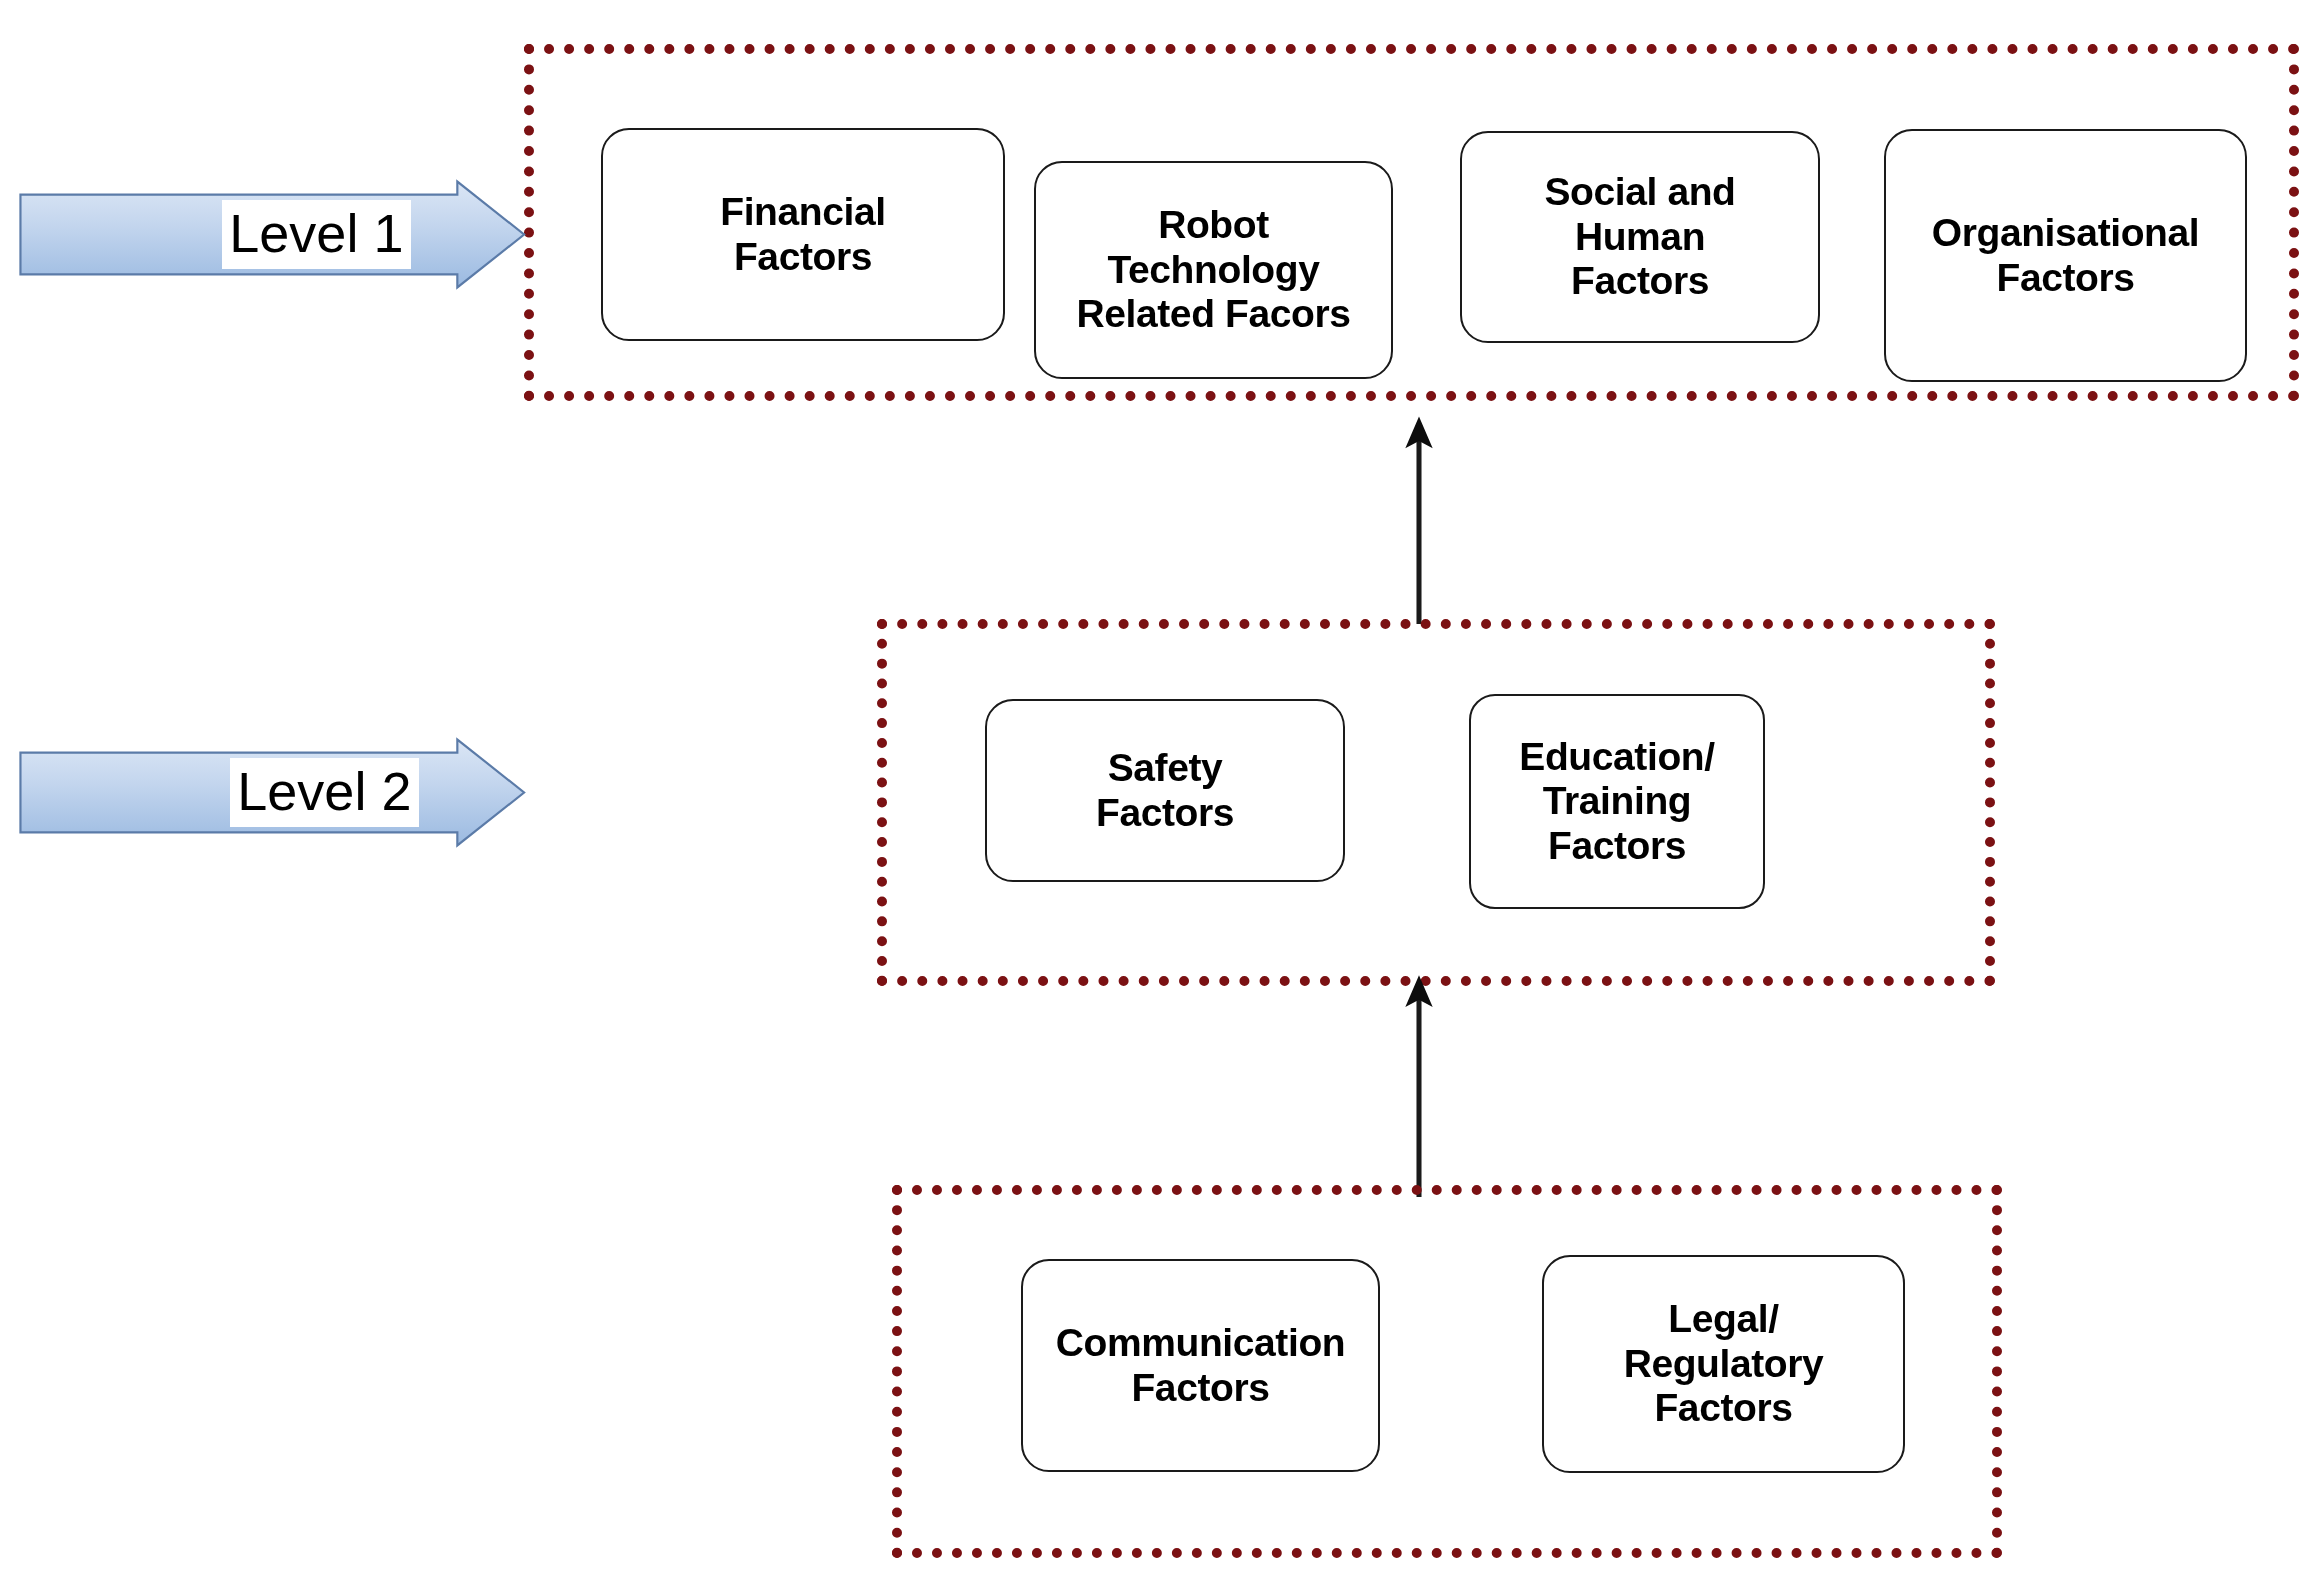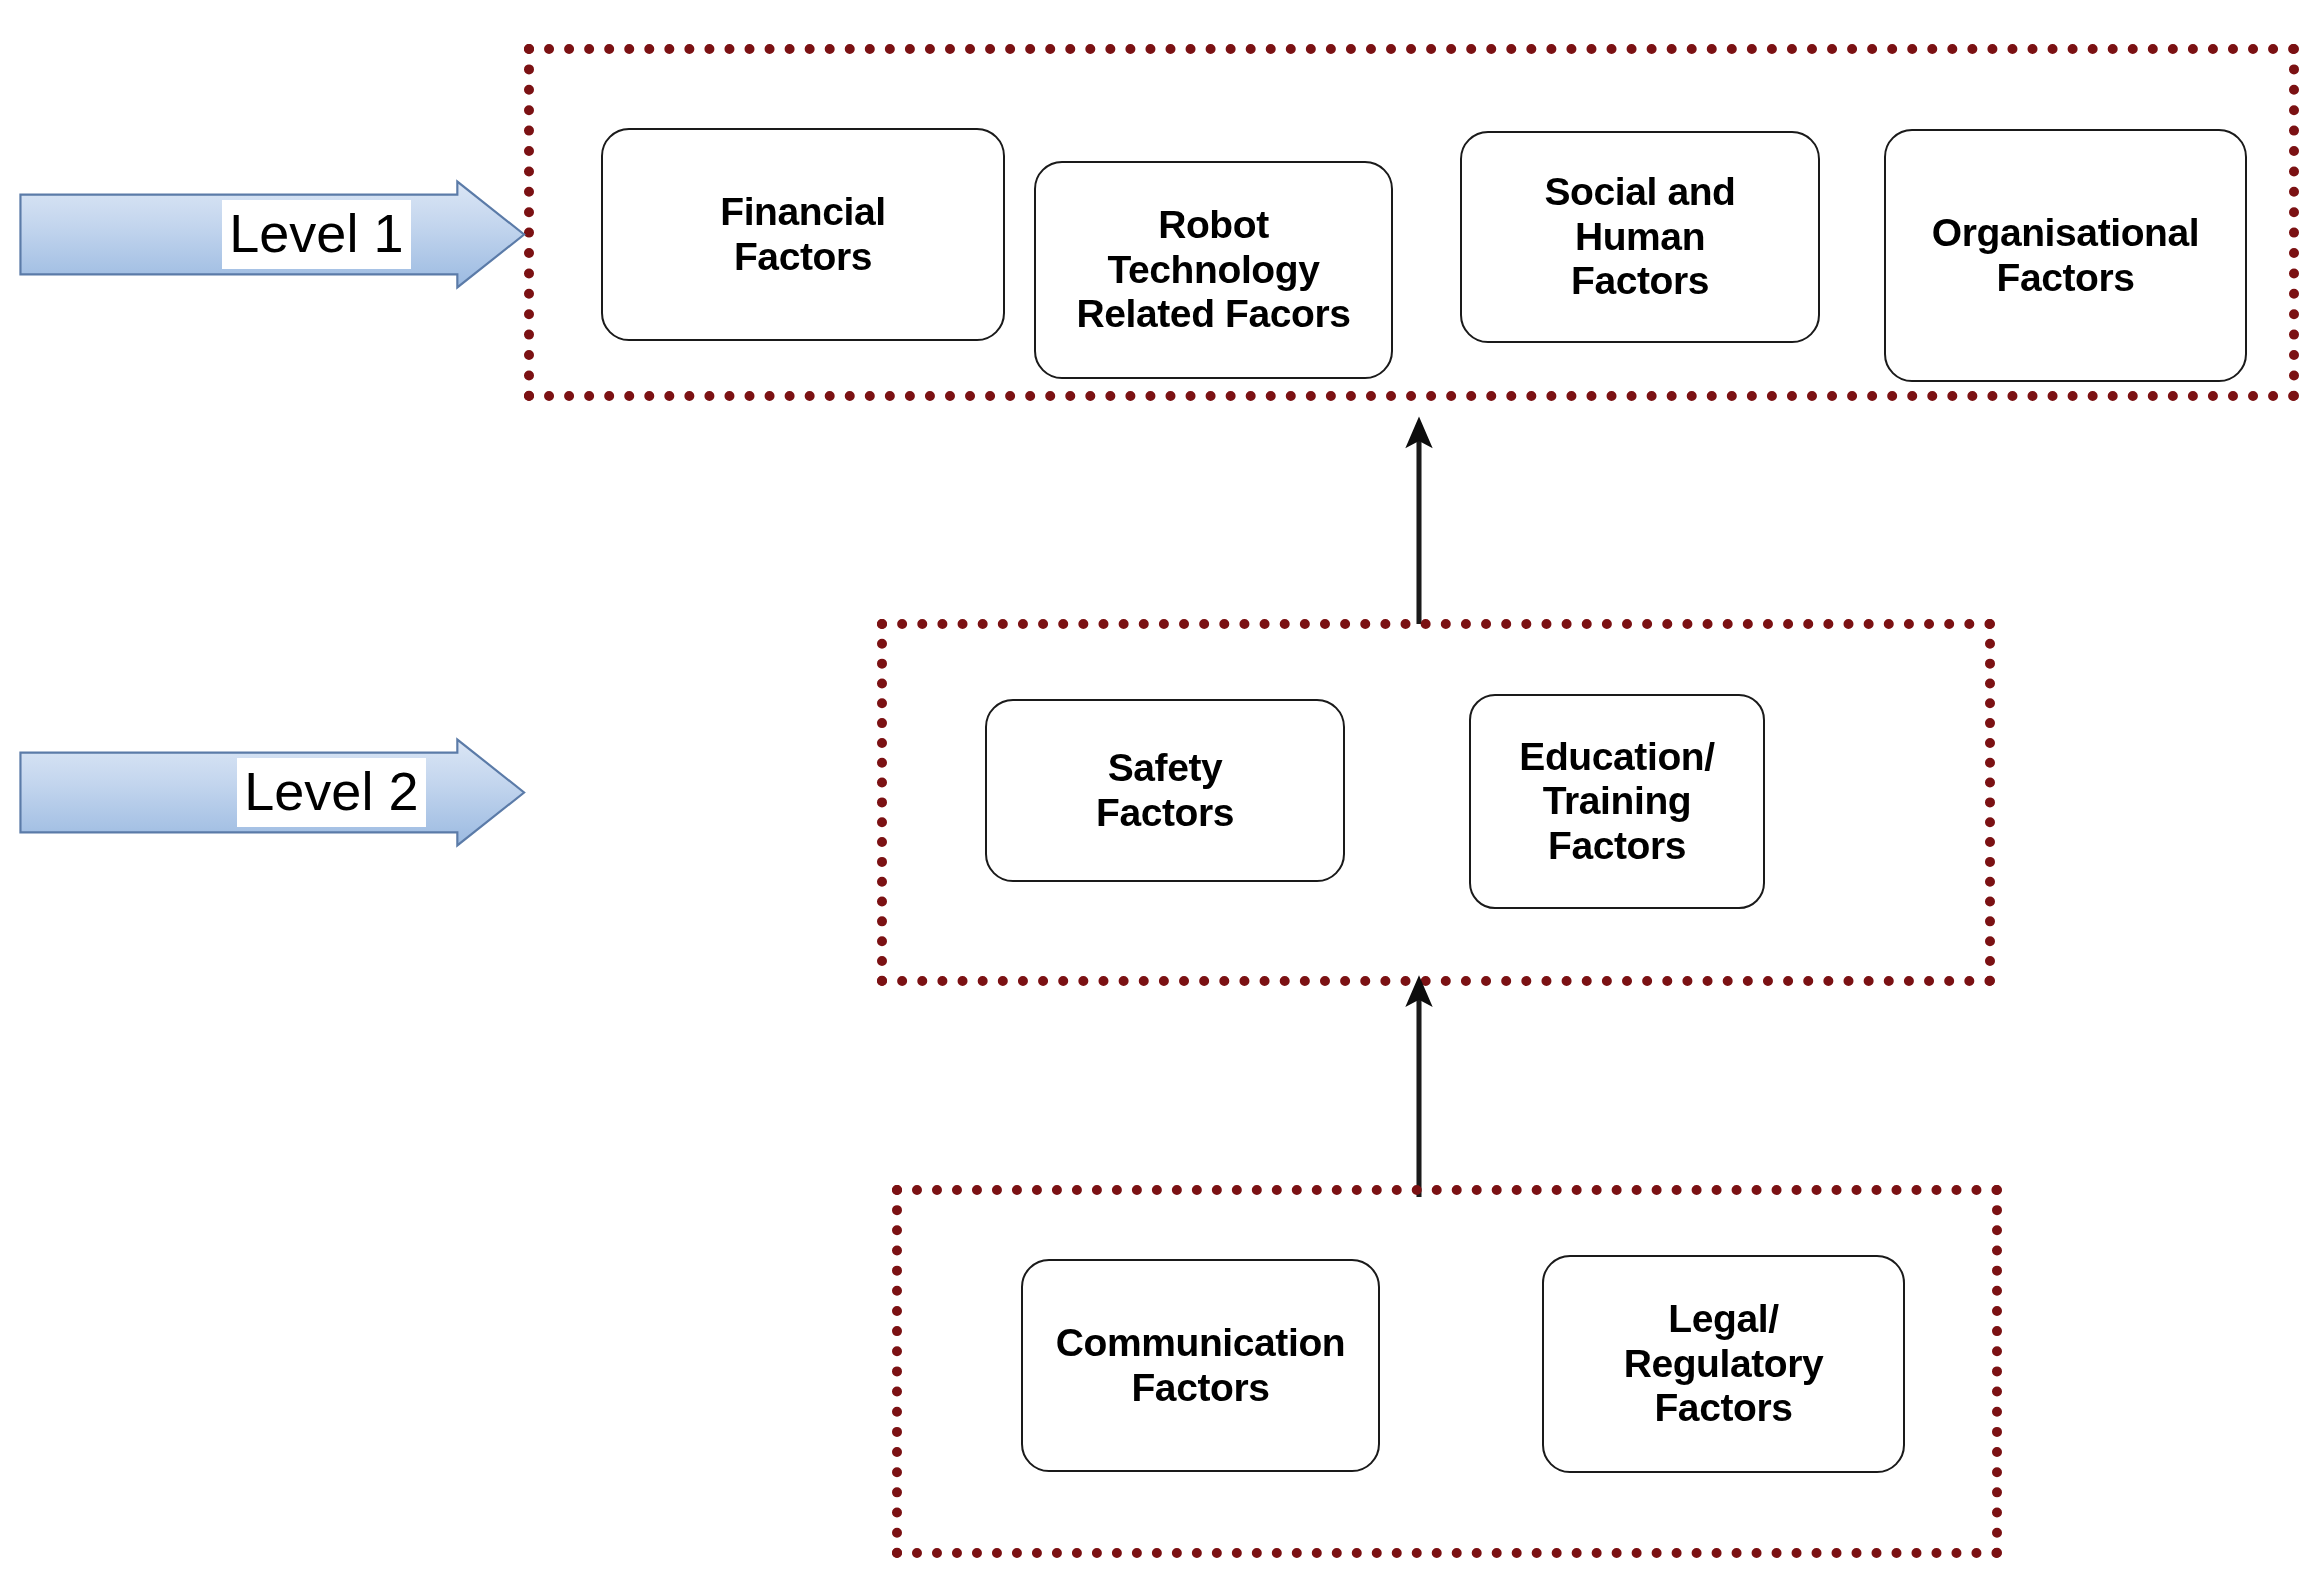--- a/index.html
+++ b/index.html
@@ -134,21 +134,21 @@
     <svg width="508" height="109" viewBox="0 0 700 150" xmlns="http://www.w3.org/2000/svg">
       <defs>
         <linearGradient id="gradL2" x1="0" y1="0" x2="0" y2="1">
           <stop offset="0%" stop-color="#dbe6f5"></stop>
           <stop offset="40%" stop-color="#c4d6ee"></stop>
           <stop offset="100%" stop-color="#9bbae1"></stop>
         </linearGradient>
       </defs>
       <polygon points="2,20 604,20 604,2 696,75 604,148 604,130 2,130" fill="url(#gradL2)" stroke="#5b7ba8" stroke-width="3"></polygon>
     </svg>
-    <span class="level-arrow-label" style="left:218px; top:20.3px;">Level 2</span>
+    <span class="level-arrow-label" style="left:211px; top:20.3px;">Level 2</span>
   </div>
 
   <div class="factor-box" style="left:985px; top:699px; width:360px; height:183px;">
     <span class="factor-label">Safety
 Factors</span>
   </div>
 
   <div class="factor-box" style="left:1469px; top:694px; width:296px; height:215px;border-radius:26px;">
     <span class="factor-label">Education/
 Training

